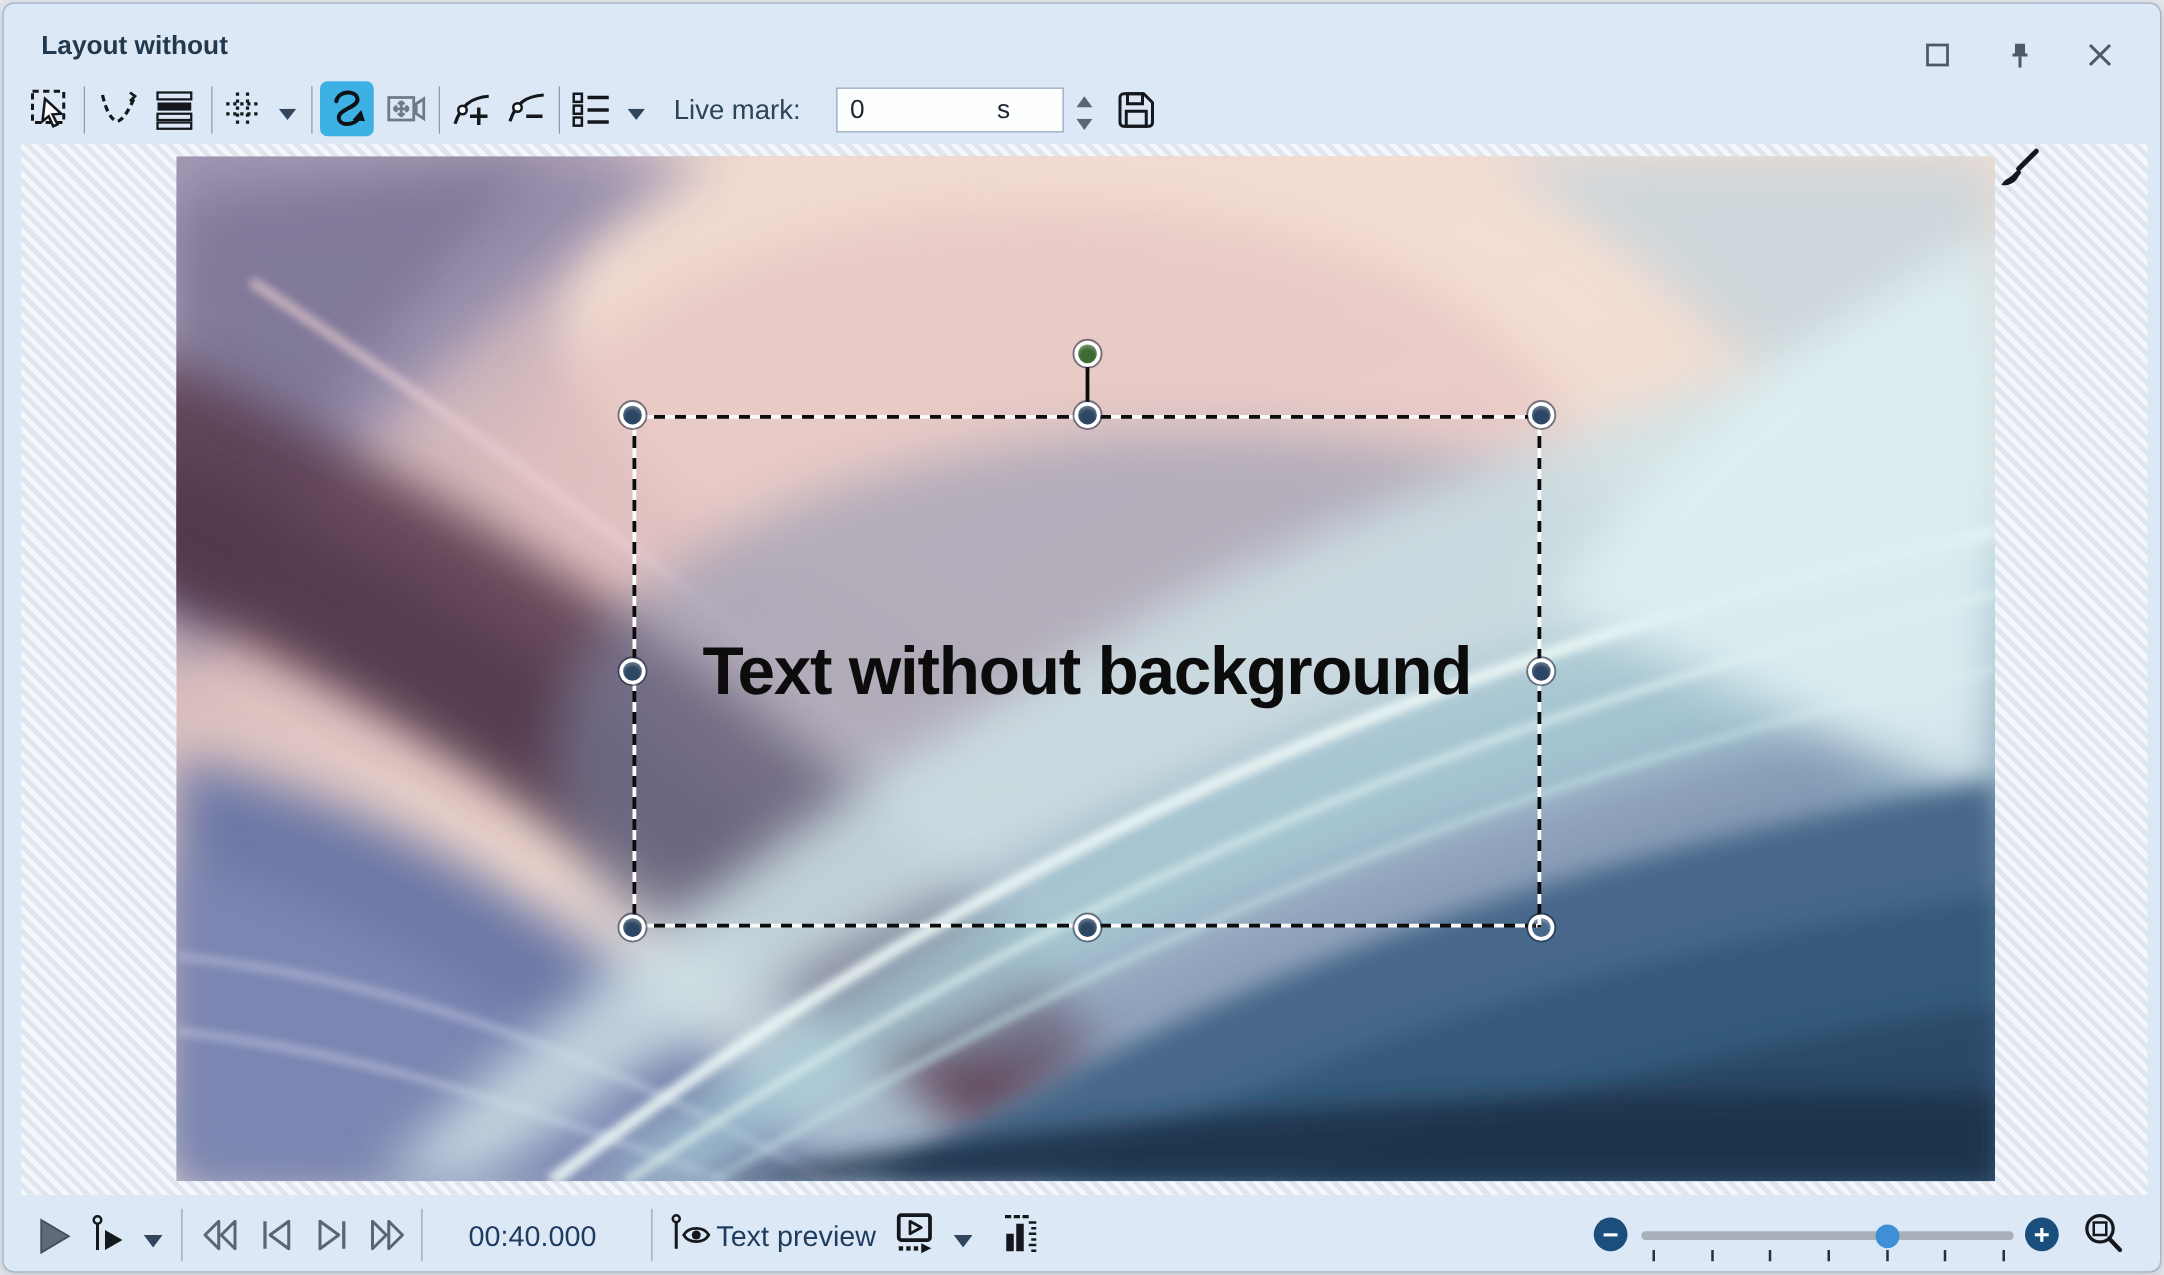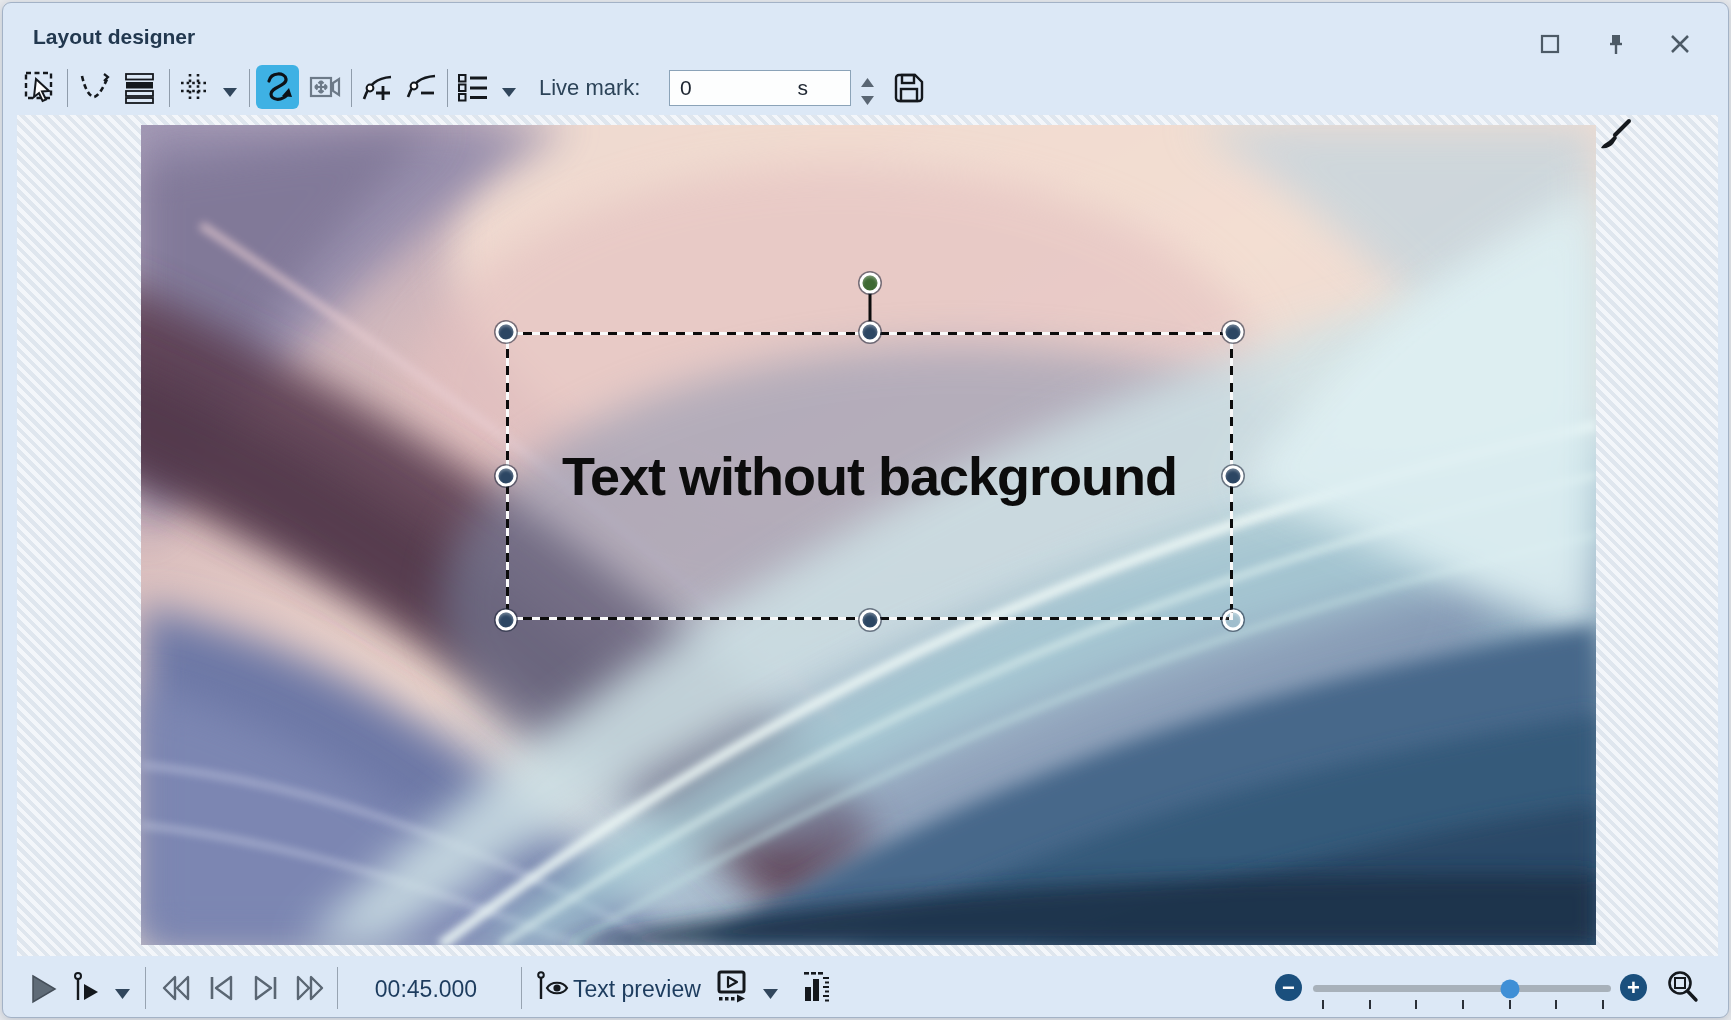--- a/index.html
+++ b/index.html
@@ -23,21 +23,21 @@
   .spin span { cursor:pointer; }
 
   
   #hatch { position:absolute; left:14px; top:112px; width:1701px; height:841px;
     background:repeating-linear-gradient(45deg,#f3f6fa 0 4px,#dfe6ee 4px 8px); }
   #canvas { position:absolute; left:124px; top:10px; width:1455px; height:820px; overflow:hidden; }
   #canvas svg.wall { position:absolute; inset:0; width:100%; height:100%; }
   #brush { position:absolute; left:1576px; top:2px; }
 
   
-  #selbox { position:absolute; left:365px; top:207px; width:727px; height:288px;padding-left:18px; }
+  #selbox { position:absolute; left:365px; top:207px; width:727px; height:410px;padding-left:18px; }
   .edge { position:absolute; }
   .edge.h { left:0; width:100%; height:3px; background:repeating-linear-gradient(to right,#0c0c0c 0 9px,#fafafa 9px 17px); }
   .edge.v { top:0; height:100%; width:3px; background:repeating-linear-gradient(to bottom,#0c0c0c 0 9px,#fafafa 9px 17px); }
   .handle { position:absolute; width:21px; height:21px; border-radius:50%; border:3px solid #fff; background:#2c4663;
     box-shadow:0 0 0 1.5px rgba(25,35,55,.55), inset 0 2px 3px rgba(255,255,255,.3); transform:translate(-50%,-50%); cursor:pointer; }
   .handle.hollow { background:transparent; }
   .handle.rot { background:#3e6a33; }
   #rotstem { position:absolute; left:50%; top:-46px; width:3px; height:46px; background:#0c0c0c; transform:translateX(-50%); }
   #seltext { position:absolute; inset:0; display:flex; align-items:center; justify-content:center;
     font-size:54px; font-weight:bold; letter-spacing:-1px; color:#0c0c0c; }
@@ -54,21 +54,21 @@
   #ztrack { position:absolute; left:1310px; top:982px; width:298px; height:7px; background:#a8b1ba; border-radius:4px; cursor:pointer; }
   #zthumb { position:absolute; top:50%; width:19px; height:19px; background:#3f8fd6; border-radius:50%; transform:translate(-50%,-50%); cursor:grab; }
   #zticks { position:absolute; left:1310px; top:995px; width:298px; height:12px; }
   .ztick { position:absolute; top:2px; width:2px; height:9px; background:#2a2f37; }
 </style>
 </head>
 <body>
 
 <div id="window">
 
-  <div class="title">Layout designer</div>
+  <div class="title">Layout without</div>
   <div class="winbtn" style="left:1530px">
     <svg width="20" height="20">
         <rect x="2" y="2" width="16" height="16" fill="none" stroke="#4d5a66" stroke-width="2.2"></rect>
       </svg>
   </div>
   <div class="winbtn" style="left:1596px">
     <svg width="22" height="22">
       <rect x="7" y="2" width="8" height="9" fill="#4d5a66"></rect>
         <path d="M5 11 H17" stroke="#4d5a66" stroke-width="2.4"></path>
         <path d="M11 12 V21" stroke="#4d5a66" stroke-width="2.4"></path>
@@ -295,21 +295,21 @@
         <path d="M26 6 V28" stroke="#5a6673" stroke-width="2.6"></path>
         <path d="M7 6 V28 L22 17 Z" fill="none" stroke="#5a6673" stroke-width="2.4" stroke-linejoin="round"></path>
       </svg>
   </div>
   <div class="bicon" style="left:290px; top:968px">
     <svg width="34" height="34">
         <path d="M5 6 V28 L16 17 Z M18 6 V28 L29 17 Z" fill="none" stroke="#5a6673" stroke-width="2.4" stroke-linejoin="round"></path>
       </svg>
   </div>
   <div class="bsep" style="left:334px"></div>
-  <div class="time">00:45.000</div>
+  <div class="time">00:40.000</div>
   <div class="bsep" style="left:518px"></div>
   <div class="bicon" style="left:532px; top:966px">
     <svg width="38" height="38">
       <circle cx="6" cy="6" r="2.8" fill="none" stroke="#14181d" stroke-width="2"></circle>
       <path d="M6 9 V30" stroke="#14181d" stroke-width="2.4"></path>
       <path d="M12 19 C16 12 28 12 32 19 C28 26 16 26 12 19 Z" fill="none" stroke="#14181d" stroke-width="2.2"></path>
       <circle cx="22" cy="19" r="3.6" fill="#14181d"></circle>
     </svg>
   </div>
   <div class="lp-label">Text preview</div>

